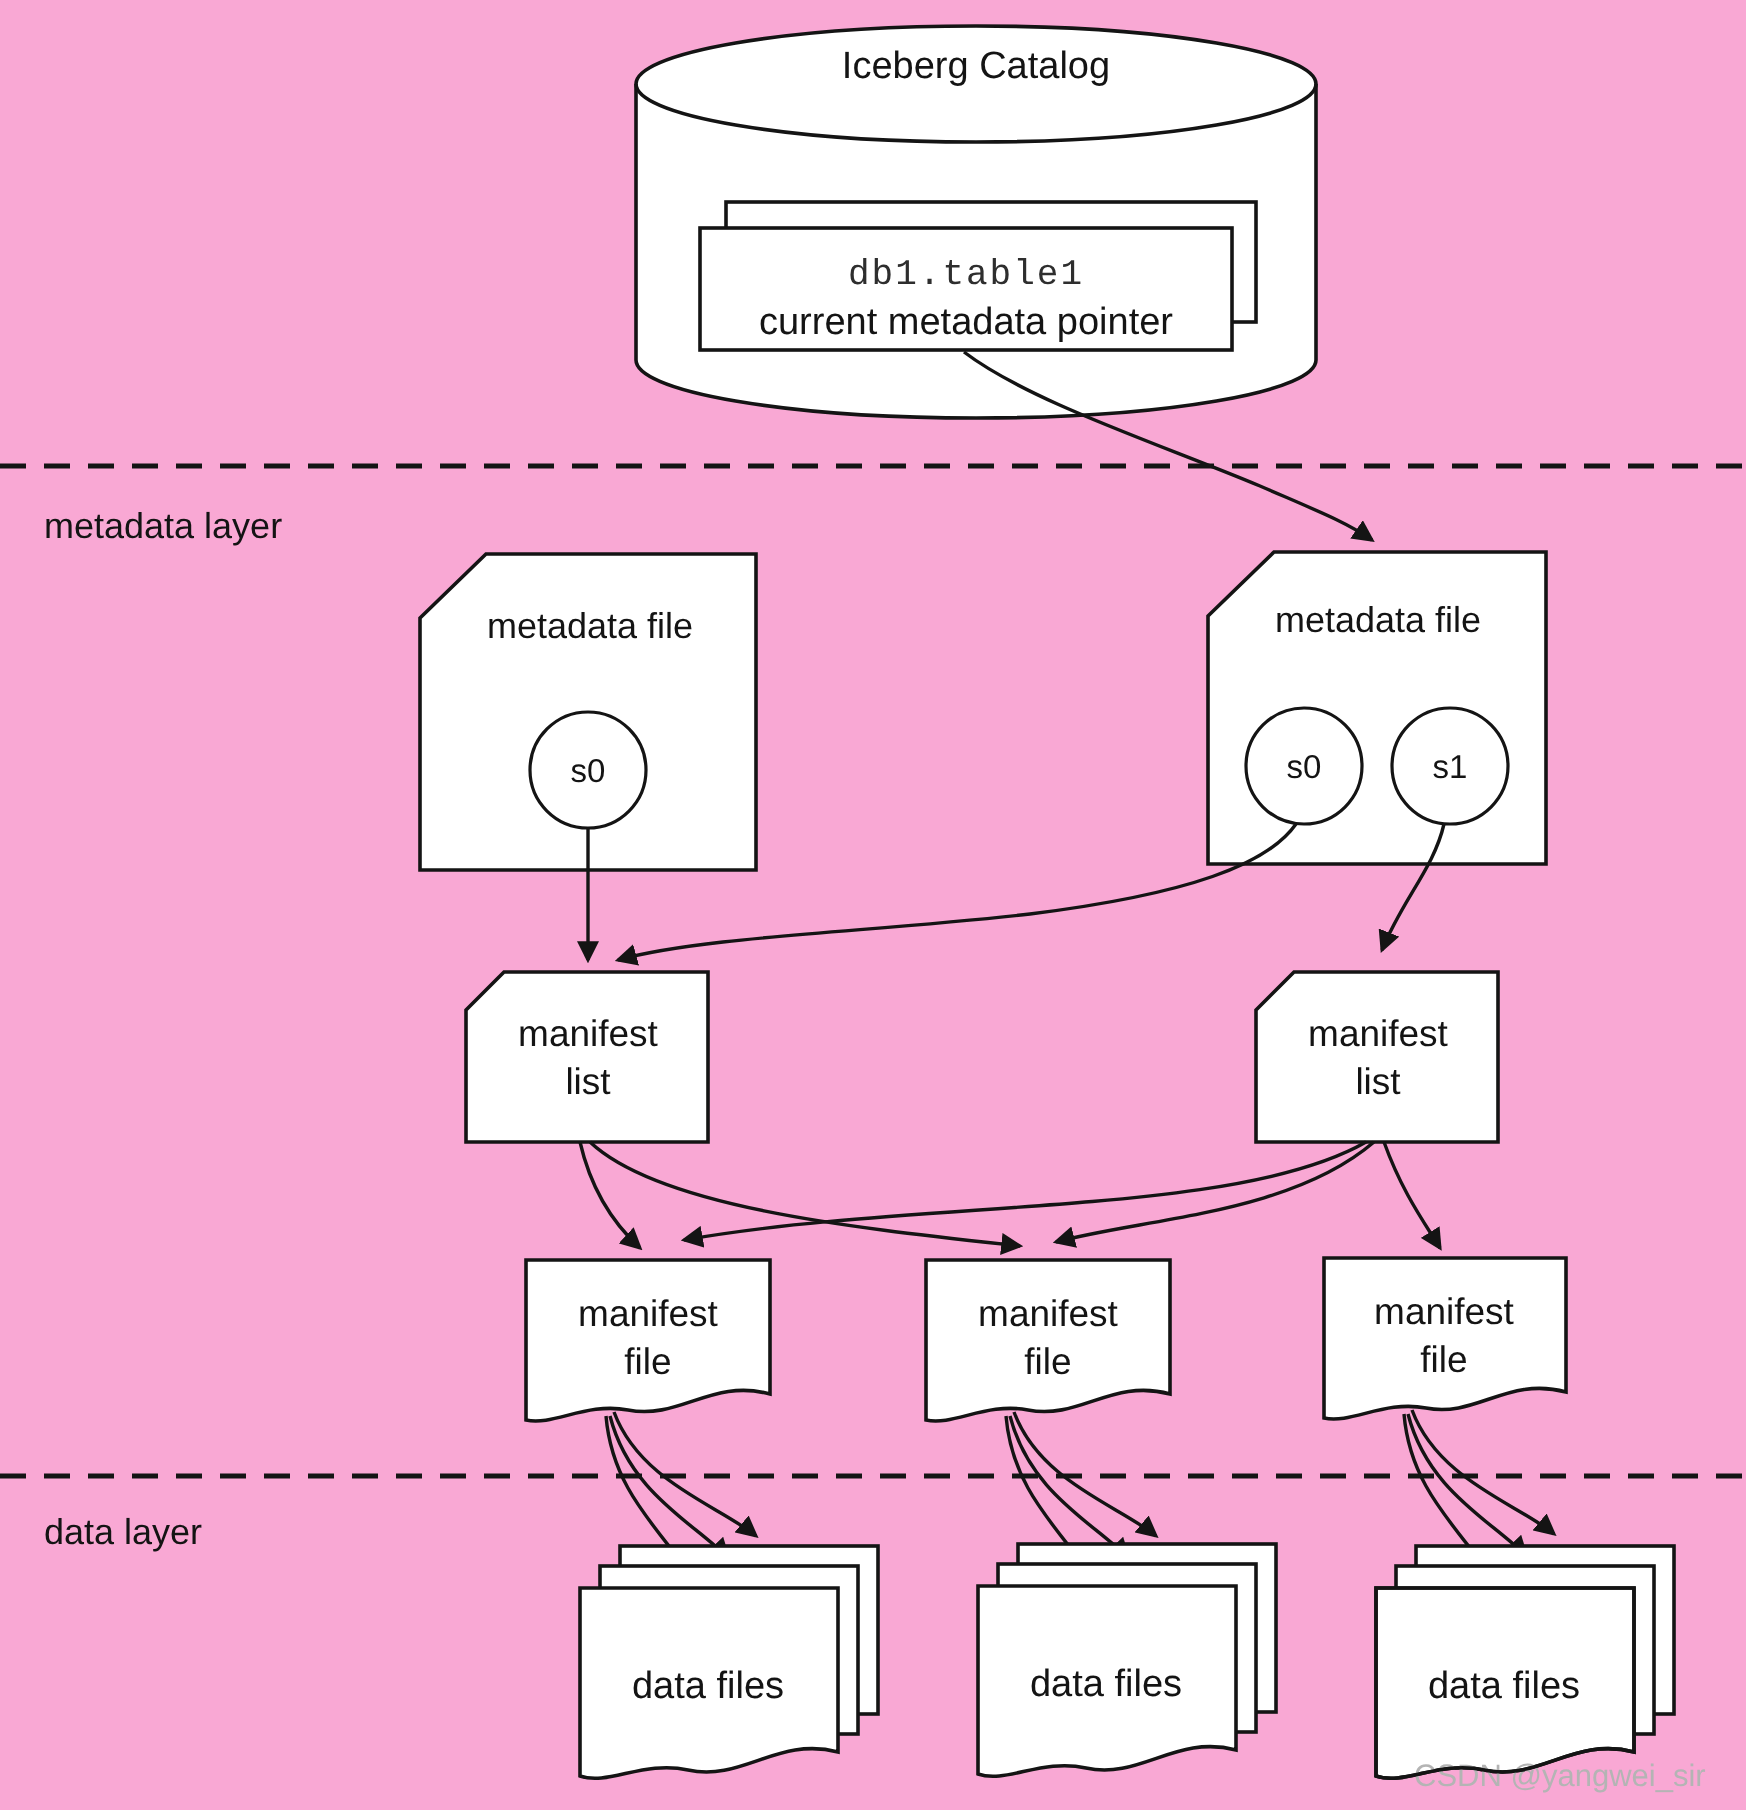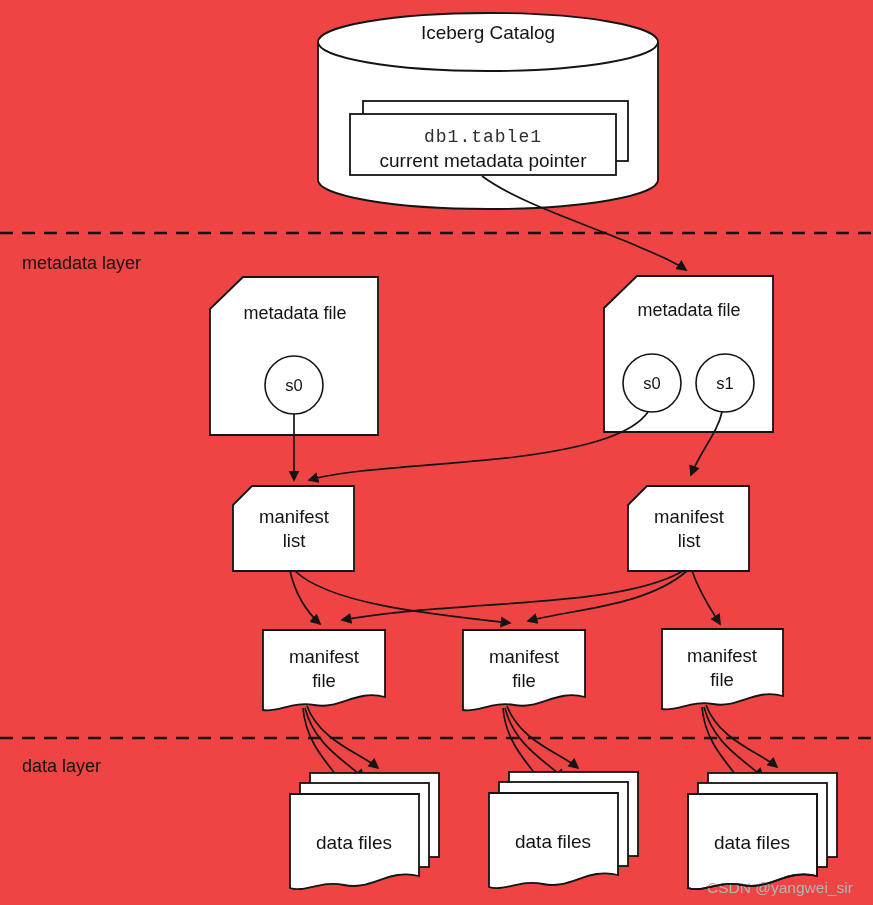--- a/index.html
+++ b/index.html
@@ -1,16 +1,16 @@
 <!DOCTYPE html>
 <html><head>
 <meta charset="utf-8">
 <style>
   html,body{margin:0;padding:0;background:#ffffff;}
-  .stage{position:relative;width:873px;height:905px;background:#ef4444;overflow:hidden;}
+  .stage{position:relative;width:873px;height:905px;background:#f9a8d4;overflow:hidden;}
   svg{display:block;}
   text{font-family:"Liberation Sans",sans-serif;fill:#141414;}
   .t-title{font-size:19px;}
   .t-node{font-size:18px;}
   .t-node2{font-size:18.5px;}
   .t-snap{font-size:16.5px;}
   .t-mono{font-family:"Liberation Mono","DejaVu Sans Mono",monospace;font-size:18px;fill:#2e2e2e;letter-spacing:1px;}
   .t-layer{font-size:18px;}
   .t-watermark{font-size:15.5px;fill:#b4b4b4;}
   .shape{fill:#ffffff;stroke:#141414;stroke-width:1.8;}

